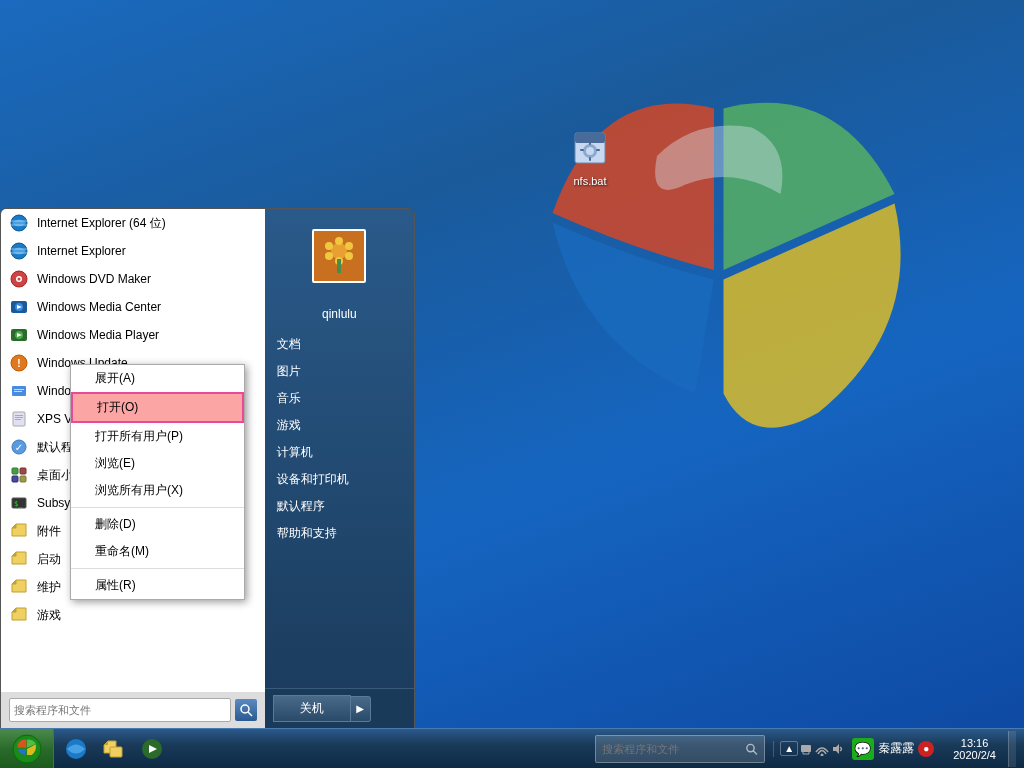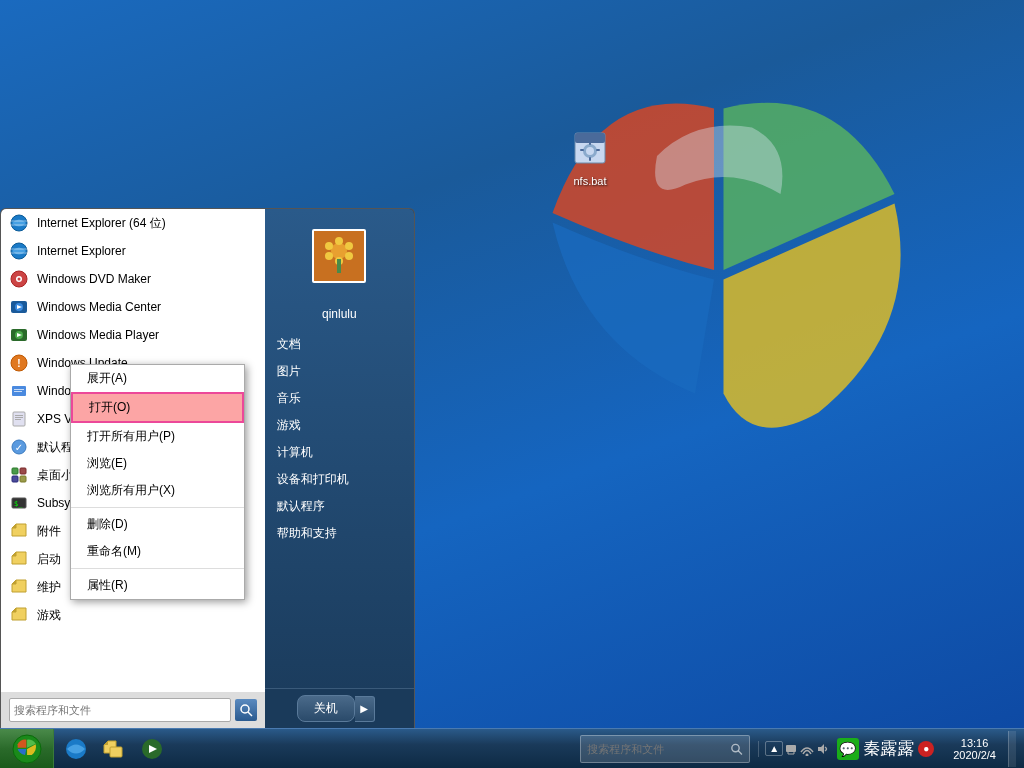--- a/index.html
+++ b/index.html
@@ -271,26 +271,25 @@
       align-items: center;
       background: #1a3a5a;
       border-top: 1px solid #3a5a7a;
       padding: 6px 8px;
     }
 
     .power-btn {
       background: linear-gradient(to bottom, #4a6a8a, #2a4a6a);
       color: white;
       border: 1px solid #5a7a9a;
-      padding: 4px 16px;
+      padding: 4px 26px;
       font-size: 12px;
       cursor: pointer;
-      border-radius: 8px;
+      border-radius: 0;
       font-family: inherit;
-      margin-left: 24px;
     }
 
     .power-arrow {
       width: 20px;
       height: 26px;
       background: linear-gradient(to bottom, #4a6a8a, #2a4a6a);
       border: 1px solid #5a7a9a;
       border-left: none;
       display: flex;
       align-items: center;
@@ -308,21 +307,21 @@
       bottom: 168px;
       width: 175px;
       background: white;
       border: 1px solid #aaa;
       box-shadow: 2px 2px 8px rgba(0,0,0,0.4);
       z-index: 200;
       font-size: 12px;
     }
 
     .context-item {
-      padding: 5px 16px;
+      padding: 5px 24px;
       cursor: pointer;
       color: #000;
     }
 
     .context-item.active {
       background: #fca5a5;
       color: #000;
       border: 2px solid #ec4899;
     }
 
@@ -734,21 +733,21 @@
         <div class="tray-icon">
           <svg width="14" height="14" viewBox="0 0 14 14">
             <polygon points="2,5 5,5 8,2 8,12 5,9 2,9" fill="#aaa"></polygon>
             <path d="M9,5 Q12,7 9,9" stroke="#aaa" stroke-width="1.5" fill="none"></path>
           </svg>
         </div>
       </div>
 
       <div style="display:flex;align-items:center;gap:4px;cursor:pointer;">
         <div style="width:22px;height:22px;background:#1aad19;border-radius:3px;display:flex;align-items:center;justify-content:center;color:white;font-size:14px;">💬</div>
-        <span style="color:white;font-size:17px;">秦露露</span>
+        <span style="color:white;font-size:12px;">秦露露</span>
         <span style="color:white;font-size:12px;background:#cc2222;border-radius:50%;width:16px;height:16px;display:flex;align-items:center;justify-content:center;font-size:10px;">●</span>
       </div>
 
       <div class="taskbar-clock">
         <div>13:16</div>
         <div>2020/2/4</div>
       </div>
 
       <div style="width:8px;height:36px;background:rgba(255,255,255,0.1);border-left:1px solid rgba(255,255,255,0.2);cursor:pointer;"></div>
     </div>

